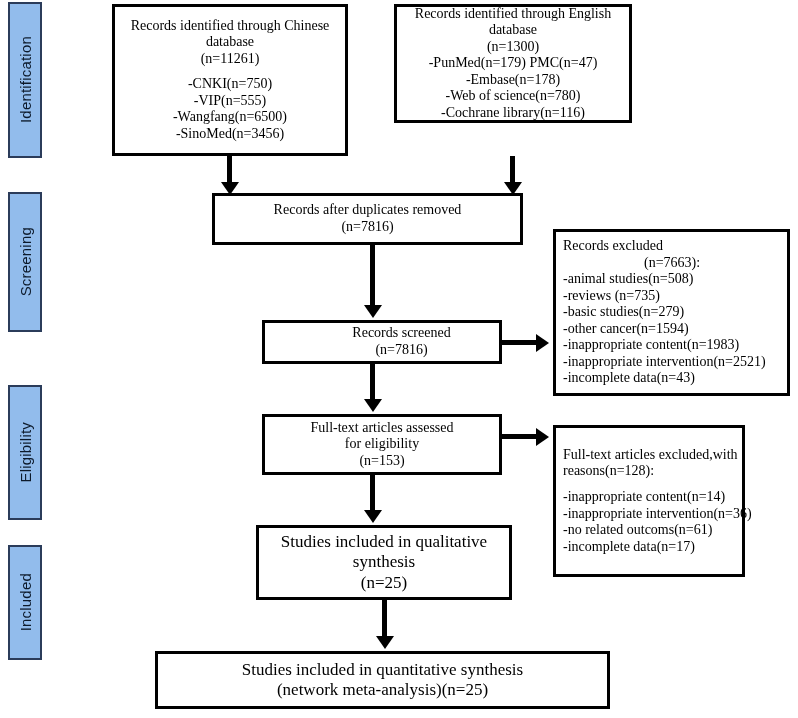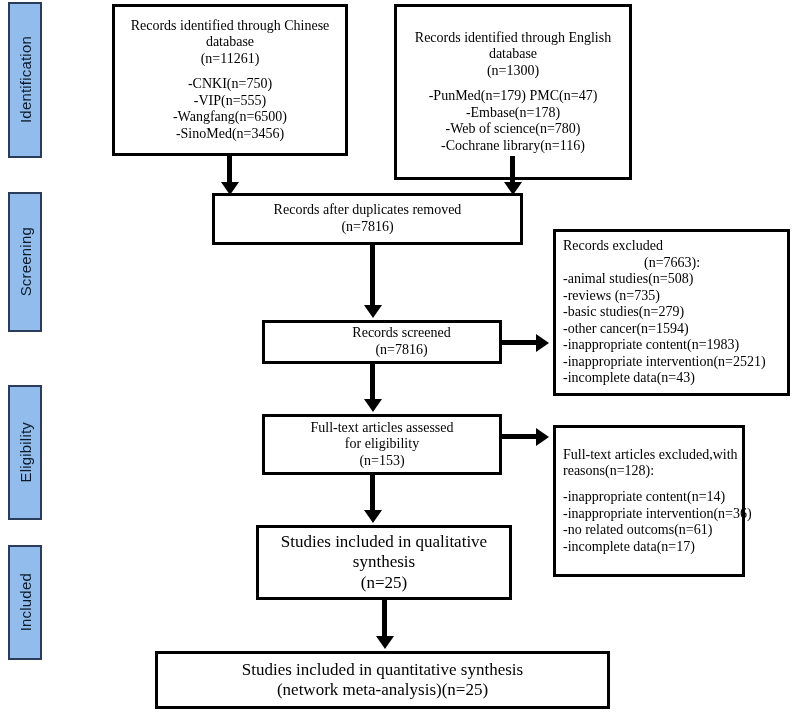--- a/index.html
+++ b/index.html
@@ -127,21 +127,21 @@
     <div class="box-line">Records identified through Chinese</div>
     <div class="box-line">database</div>
     <div class="box-line">(n=11261)</div>
     <div class="box-line spacer"></div>
     <div class="box-line">-CNKI(n=750)</div>
     <div class="box-line">-VIP(n=555)</div>
     <div class="box-line">-Wangfang(n=6500)</div>
     <div class="box-line">-SinoMed(n=3456)</div>
   </div>
 
-  <div class="flow-box center" style="left:394px; top:4px; width:238px; height:176px;">
+  <div class="flow-box center" style="left:394px; top:4px; width:238px; height:119px;">
     <div class="box-line">Records identified through English</div>
     <div class="box-line">database</div>
     <div class="box-line">(n=1300)</div>
     <div class="box-line spacer"></div>
     <div class="box-line">-PunMed(n=179) PMC(n=47)</div>
     <div class="box-line">-Embase(n=178)</div>
     <div class="box-line">-Web of science(n=780)</div>
     <div class="box-line">-Cochrane library(n=116)</div>
   </div>
 

